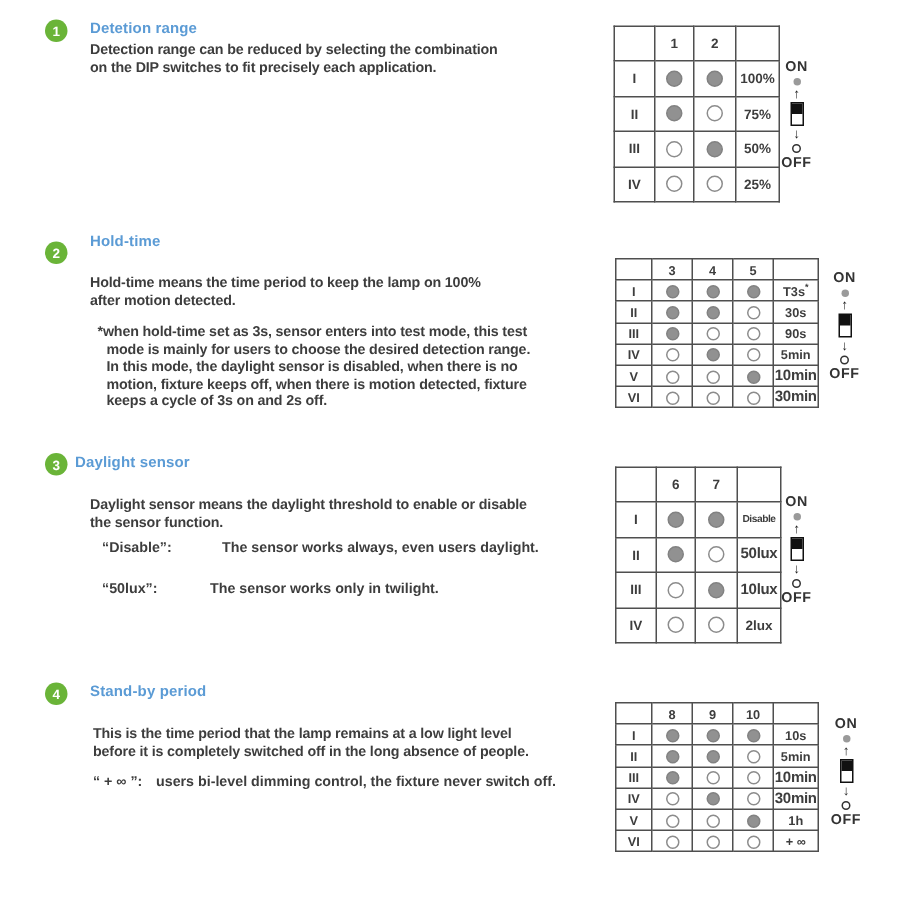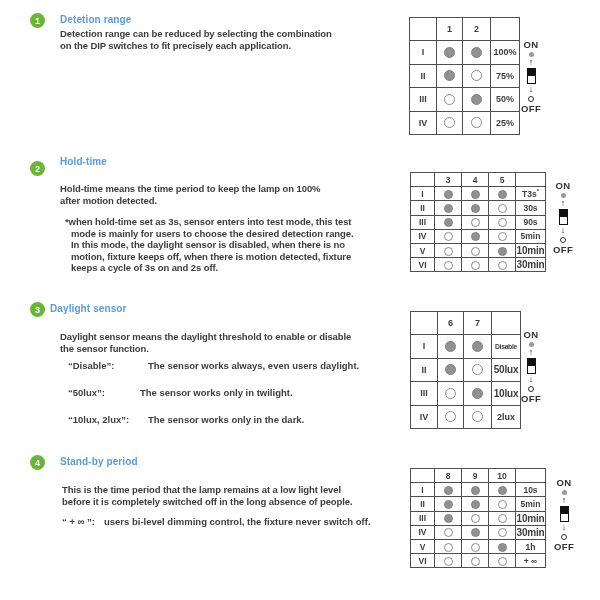--- a/index.html
+++ b/index.html
@@ -202,24 +202,20 @@
   <div class="abs body-text" style="left:60px; top:331px">Daylight sensor means the daylight threshold to enable or disable
 the sensor function.</div>
   <div class="abs def-row" style="left:68px; top:360px">
     <span class="def-term">“Disable”:</span>
     <span class="def-text" style="left:80px">The sensor works always, even users daylight.</span>
   </div>
   <div class="abs def-row" style="left:68px; top:387px">
     <span class="def-term">“50lux”:</span>
     <span class="def-text" style="left:72px">The sensor works only in twilight.</span>
   </div>
-  <div class="abs def-row" style="left:68px; top:414px">
-    <span class="def-term">“10lux, 2lux”:</span>
-    <span class="def-text" style="left:80px">The sensor works only in the dark.</span>
-  </div>
   <table class="abs small" style="left:410px; top:311px">
       <tbody>
         <tr>
           <th></th>
           <th>6</th>
           <th>7</th>
           <th></th>
         </tr>
         <tr>
           <th>I</th>

